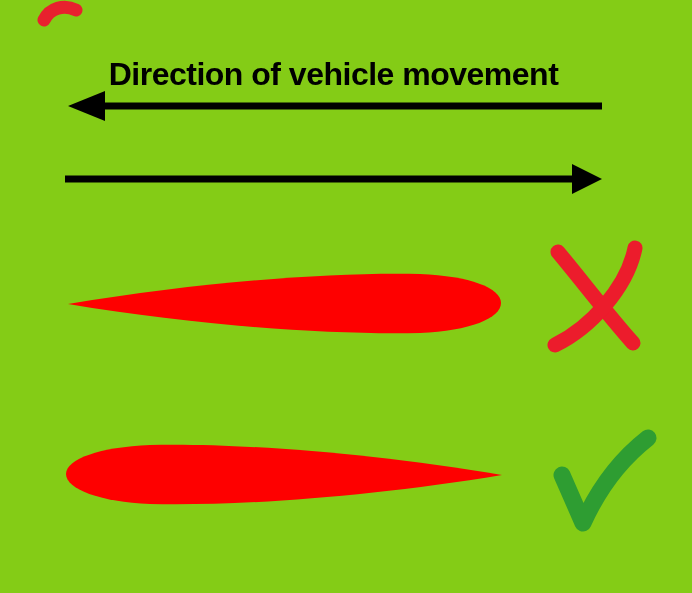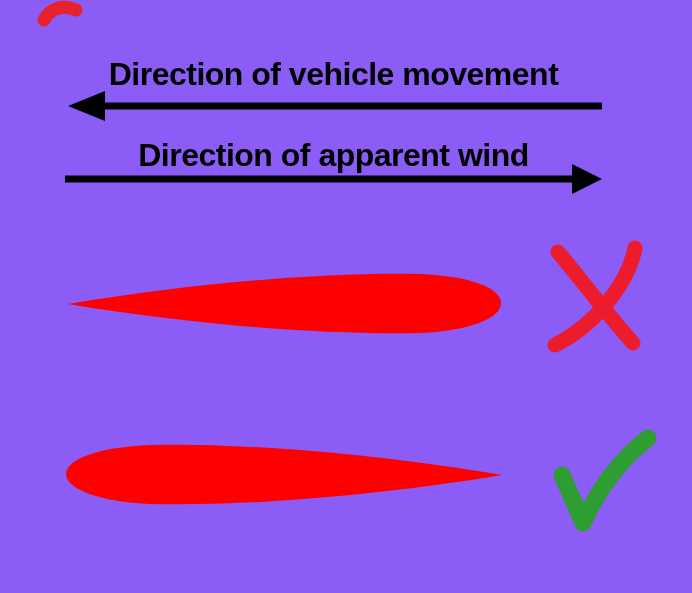--- a/index.html
+++ b/index.html
@@ -5,21 +5,21 @@
   html, body {
     margin: 0;
     padding: 0;
     background: #ffffff;
     font-family: "Liberation Sans", sans-serif;
   }
   .canvas {
     position: relative;
     width: 692px;
     height: 593px;
-    background: #8b5cf6;
+    background: #84cc16;
     overflow: hidden;
   }
   .abs { position: absolute; }
   .label {
     left: 65px;
     width: 537px;
     text-align: center;
     font-size: 32px;
     font-weight: bold;
     letter-spacing: -0.5px;
@@ -40,21 +40,20 @@
     <path d="M14,20 C20,8 34,4 46,10" fill="none" stroke-width="13" stroke-linecap="round" stroke="#e8212e"></path>
   </svg>
 
   <div class="abs label label1">Direction of vehicle movement</div>
 
   <svg class="abs" style="left:65px; top:88px;" width="540" height="36" viewBox="0 0 540 36">
     <rect x="36" y="14.5" width="501" height="7" fill="#000000"></rect>
     <polygon points="3,18 40,3 40,33" fill="#000000"></polygon>
   </svg>
 
-  <div class="abs label label2">Direction of apparent wind</div>
 
   <svg class="abs" style="left:65px; top:161px;" width="540" height="36" viewBox="0 0 540 36">
     <rect x="0" y="14.5" width="509" height="7" fill="#000000"></rect>
     <polygon points="537,18 507,3 507,33" fill="#000000"></polygon>
   </svg>
 
   <svg class="abs" style="left:60px; top:268px;" width="450" height="72" viewBox="0 0 450 72">
     <path d="M8,36 C140,14 270,4 360,6 C410,8 441,20 441,35 C441,50 410,63 360,65 C270,67 140,58 8,36 Z" fill="#fe0000"></path>
   </svg>
 

